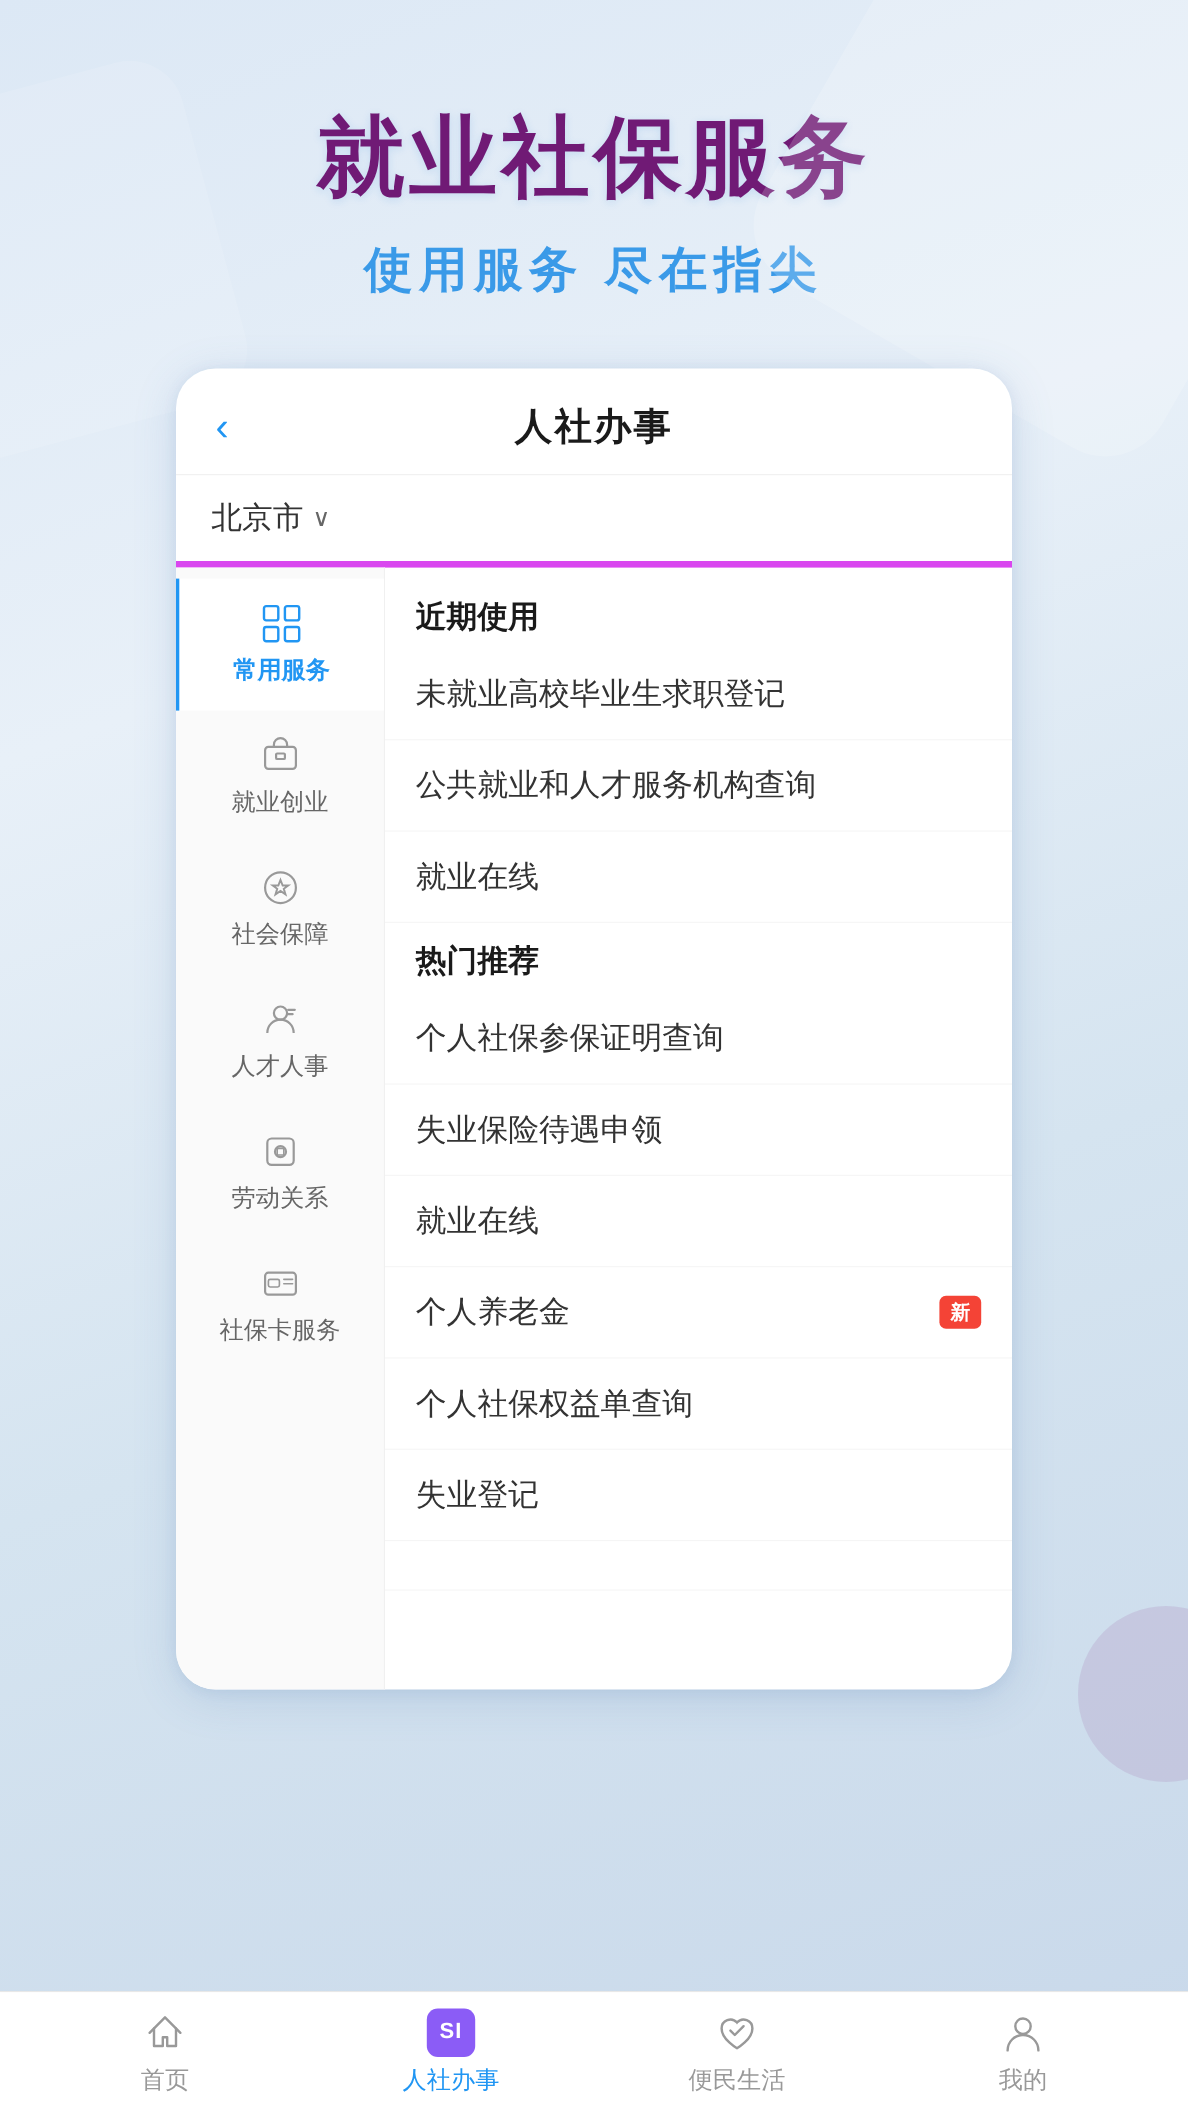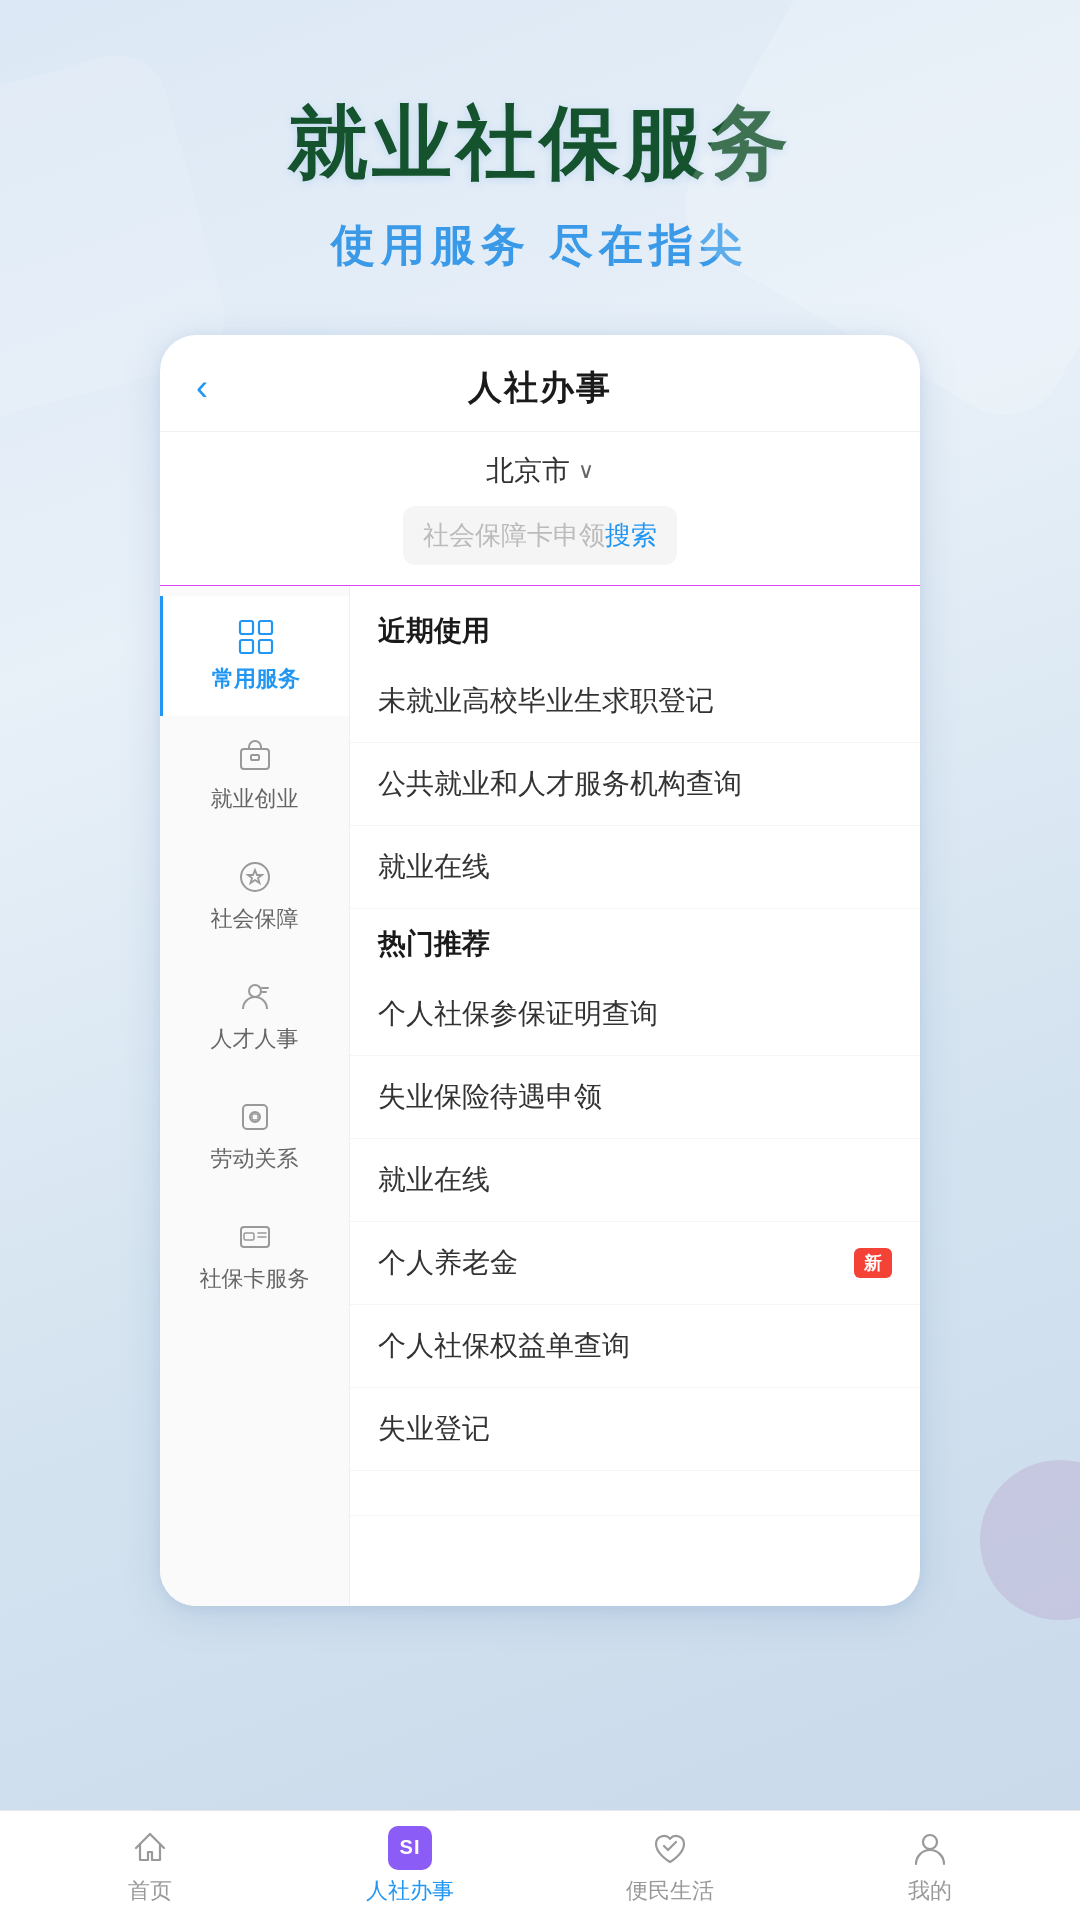--- a/index.html
+++ b/index.html
@@ -46,21 +46,21 @@
     }
 
     
     .header-area {
       padding: 90px 60px 40px 60px;
       text-align: center;
     }
     .main-title {
       font-size: 80px;
       font-weight: 900;
-      color: #14532d;
+      color: #701a75;
       letter-spacing: 4px;
       text-shadow: 0 2px 8px rgba(26,123,212,0.15);
       margin-bottom: 18px;
     }
     .sub-title {
       font-size: 44px;
       font-weight: 600;
       color: #3a9ae8;
       letter-spacing: 6px;
     }
@@ -102,23 +102,22 @@
       font-weight: 600;
       color: #1a1a1a;
       letter-spacing: 2px;
     }
 
     
     .search-bar {
       display: flex;
       align-items: center;
       padding: 20px 32px;
-      border-bottom: 1px solid #d946ef;
+      border-bottom: 6px solid #d946ef;
       gap: 16px;
-      flex-direction: column;
     }
     .city-selector {
       display: flex;
       align-items: center;
       gap: 8px;
       font-size: 28px;
       color: #333;
       font-weight: 500;
       white-space: nowrap;
       cursor: pointer;
@@ -314,24 +313,20 @@
     <div class="card-header">
       <span class="back-btn">‹</span>
       <span class="card-title">人社办事</span>
     </div>
 
     <div class="search-bar">
       <div class="city-selector">
         <span>北京市</span>
         <span class="chevron">∨</span>
       </div>
-      <div class="search-input-wrap">
-        <span class="search-placeholder">社会保障卡申领</span>
-        <span class="search-btn">搜索</span>
-      </div>
     </div>
 
     <div class="main-content">
 
       <div class="sidebar">
 
         <div class="sidebar-item active">
           <div class="sidebar-icon">
             <svg width="36" height="36" viewBox="0 0 36 36" fill="none">
               <rect x="2" y="2" width="13" height="13" rx="2" stroke="#2196F3" stroke-width="2.2"></rect>

